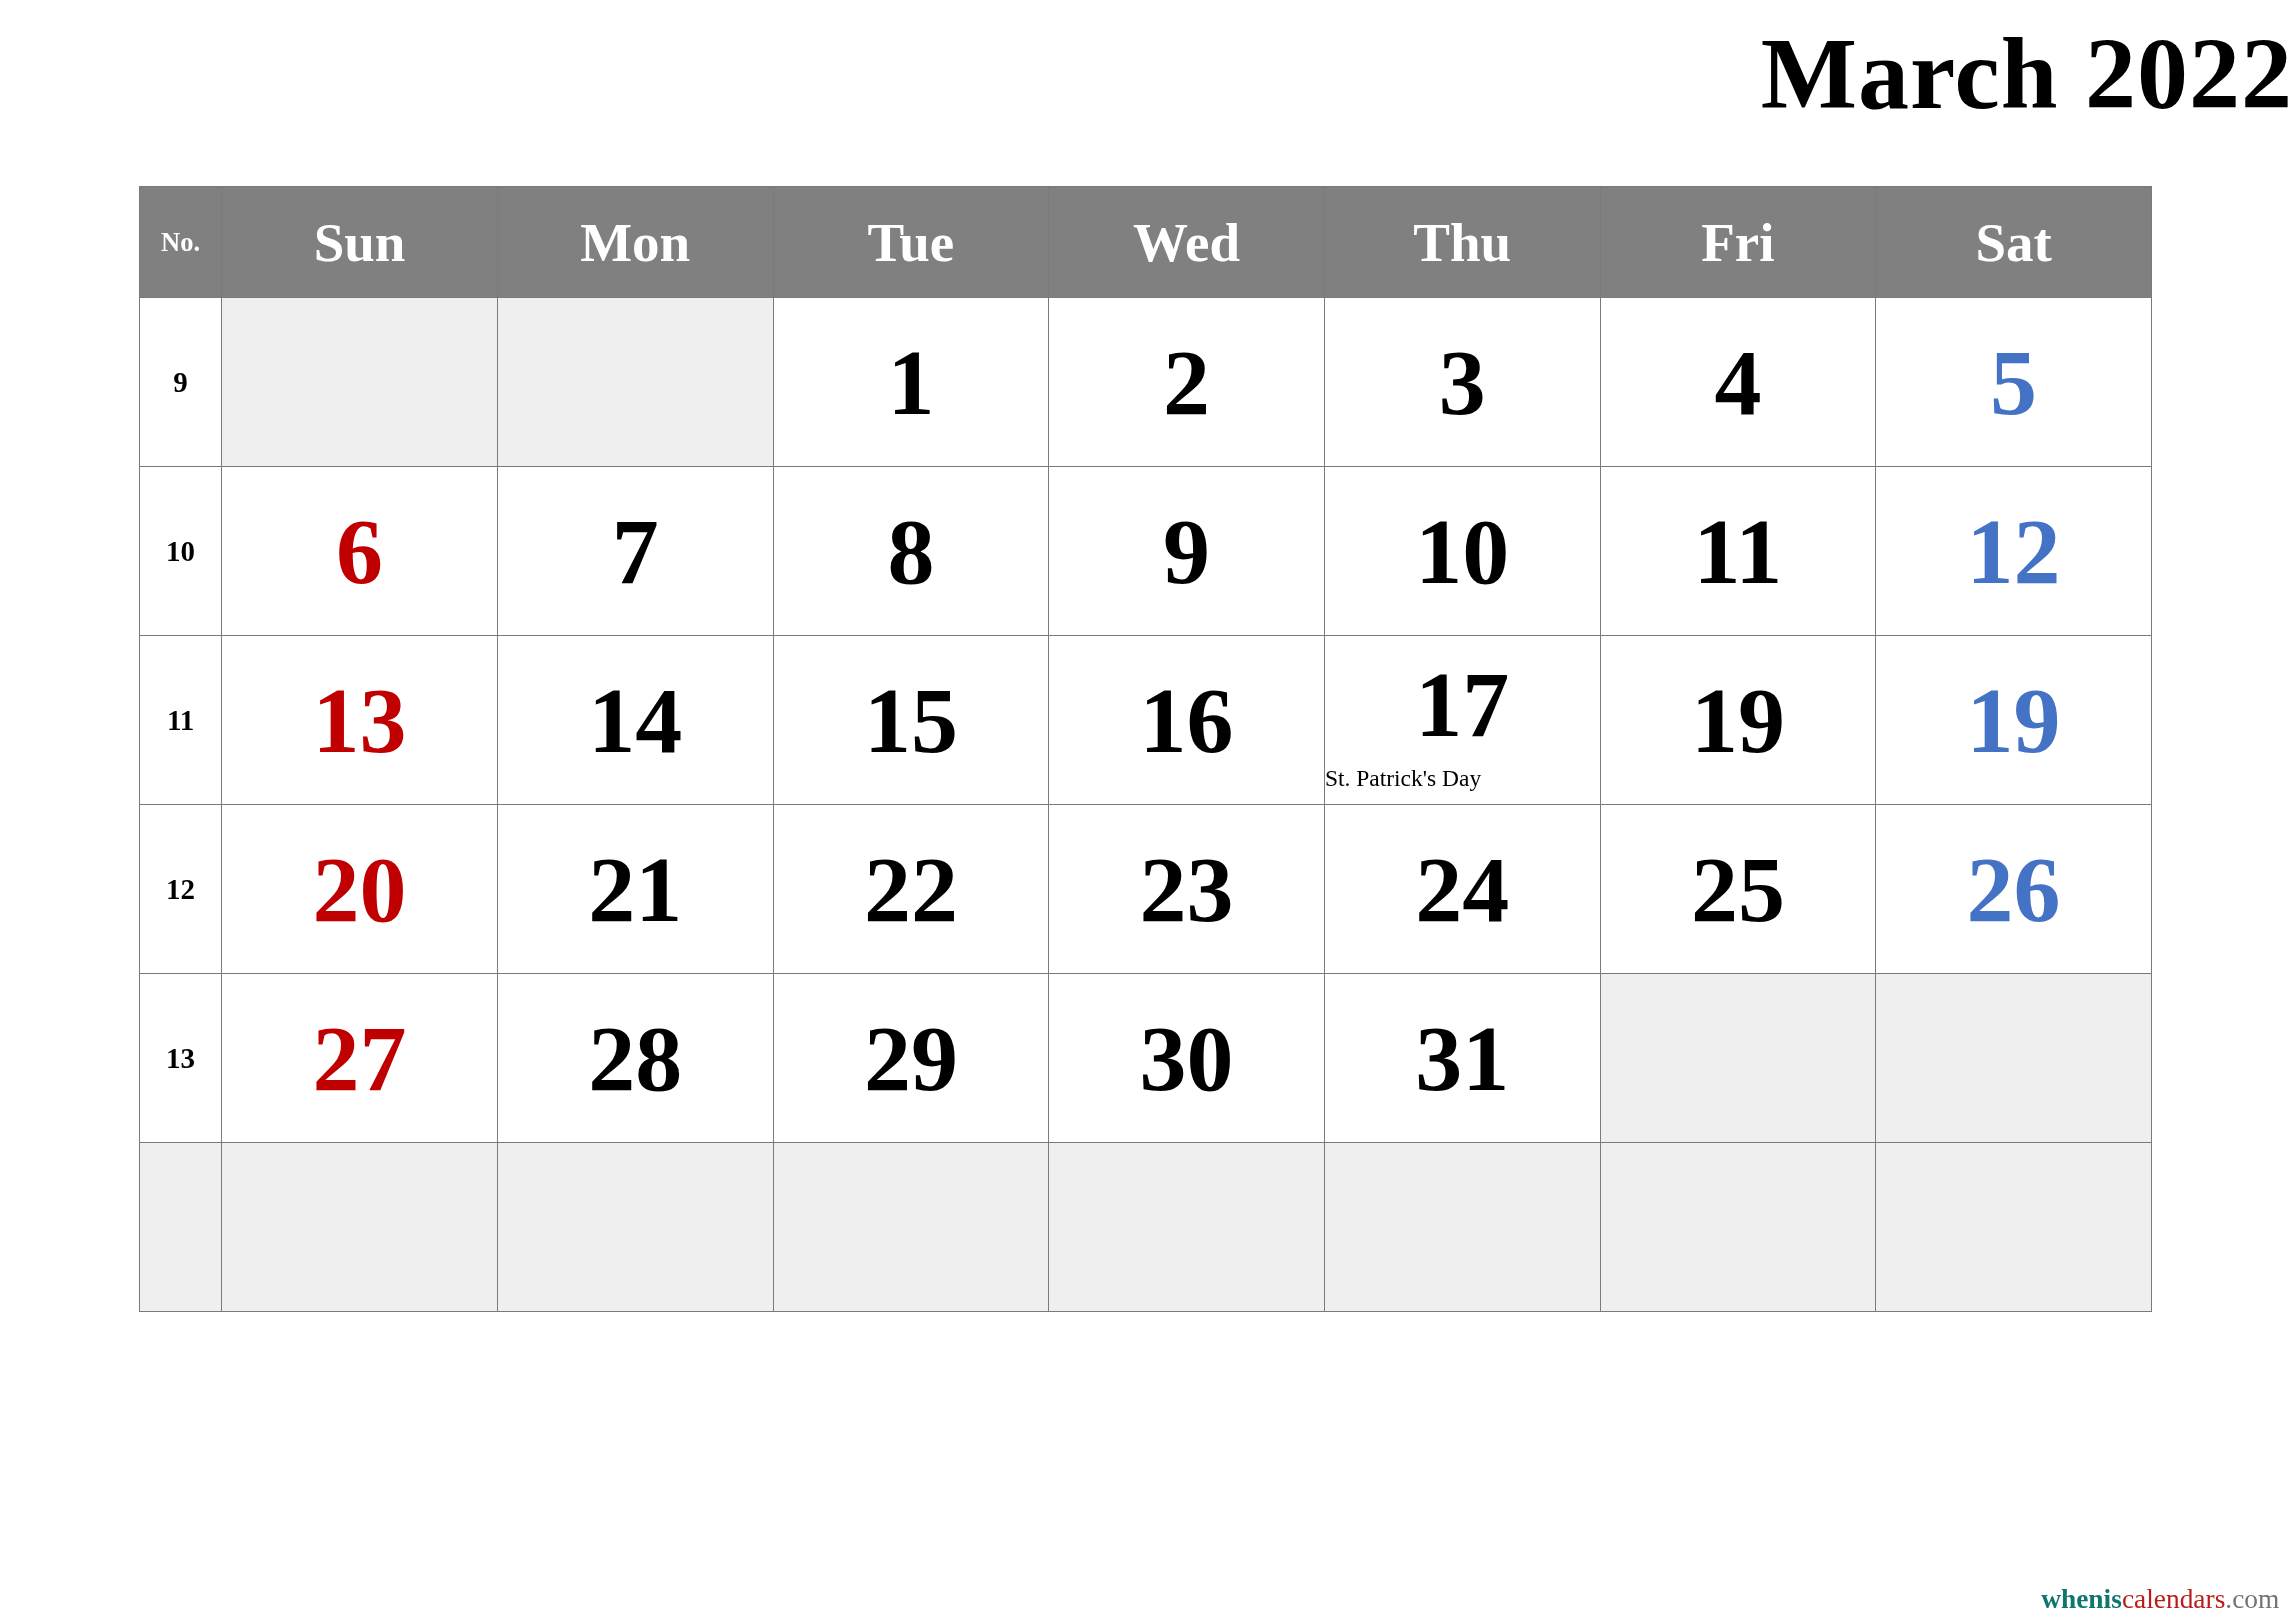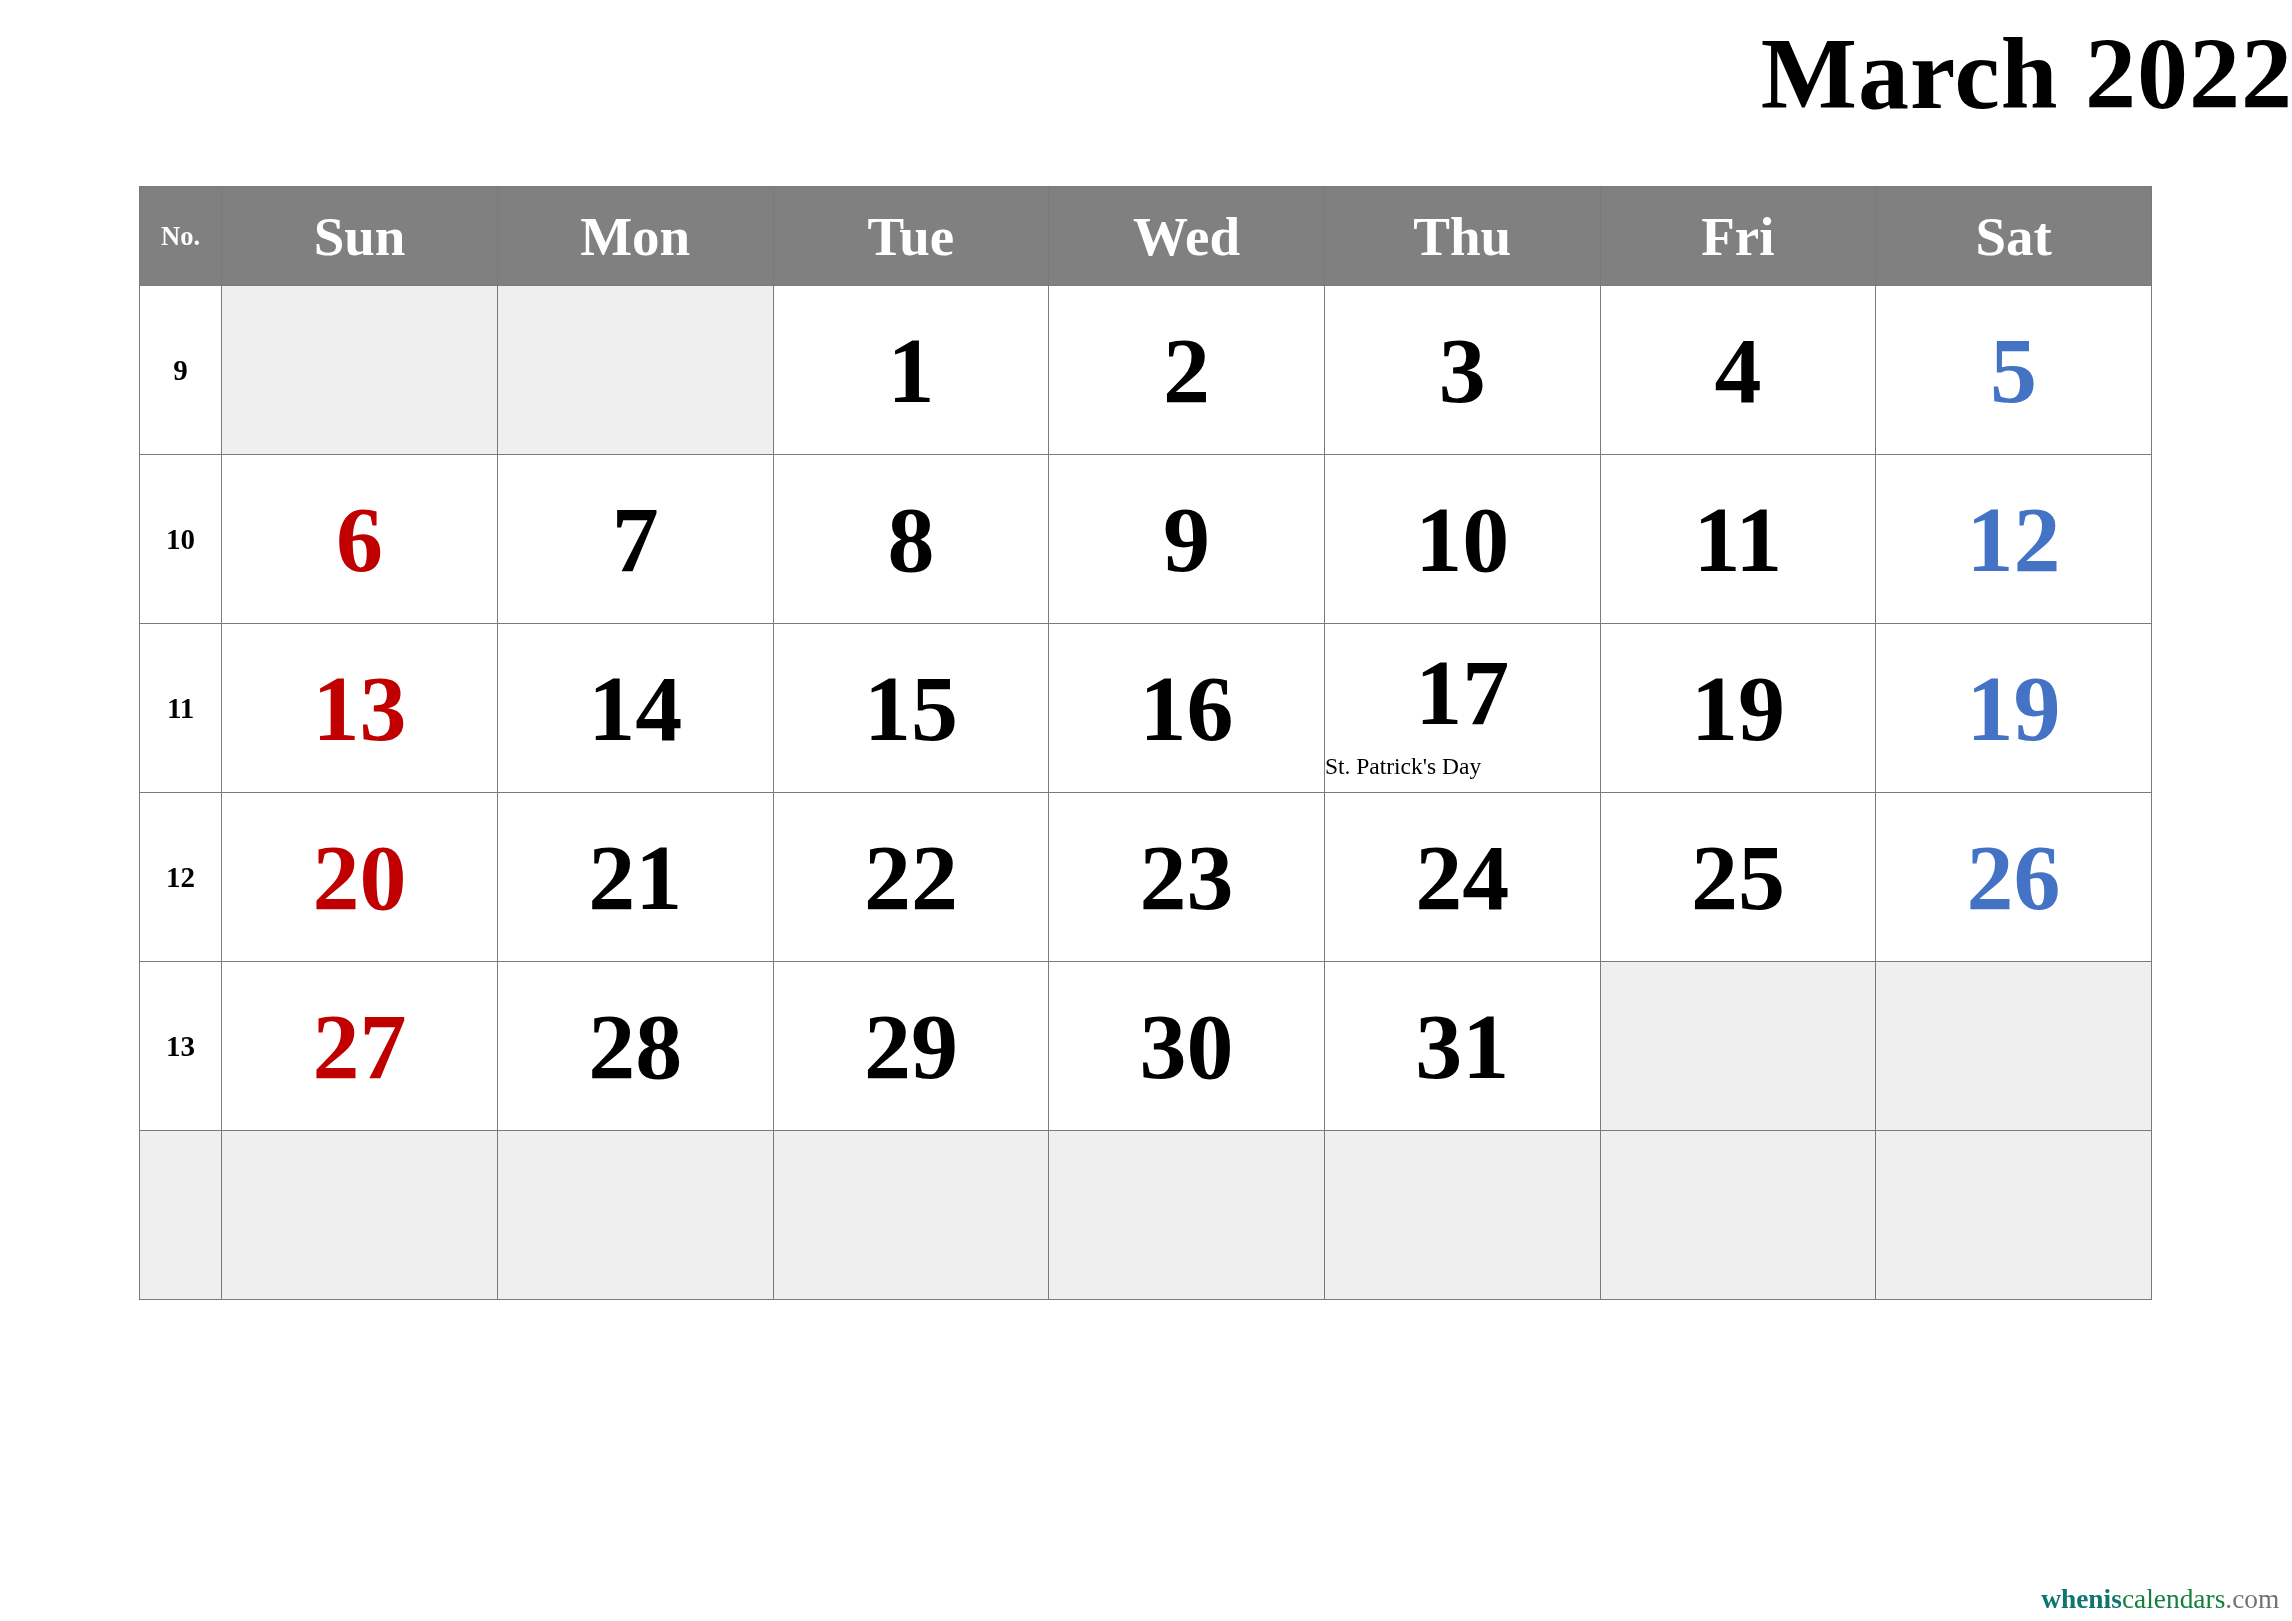--- a/index.html
+++ b/index.html
@@ -40,21 +40,21 @@
   #calendar {
     position: absolute;
     left: 139px;
     top: 186px;
     width: 2013px;
     border-collapse: collapse;
     table-layout: fixed;
   }
   #calendar td, #calendar th {
     border: 1px solid #7a7a7a;
-    padding: 9px;
+    padding: 15px;
     margin: 0;
     vertical-align: middle;
     text-align: center;
   }
 
   
   col.c-no   { width: 82px;  }
   col.c-day  { width: 275px; }
 
   
@@ -120,21 +120,21 @@
   #watermark {
     position: absolute;
     right: 13.7px;
     bottom: 7.8px;
     font-size: 27.4px;
     line-height: 1;
     white-space: nowrap;
     font-family: "Liberation Serif", "DejaVu Serif", serif;
   }
   #watermark .wm1 { color: #0f766e; font-weight: bold; }
-  #watermark .wm2 { color: #15803d; }
+  #watermark .wm2 { color: #b91c1c; }
   #watermark .wm3 { color: #737373; }
 </style>
 </head>
 <body>
 
 <div id="page">
 
   <div id="title">March 2022</div>
 
   <table id="calendar">

